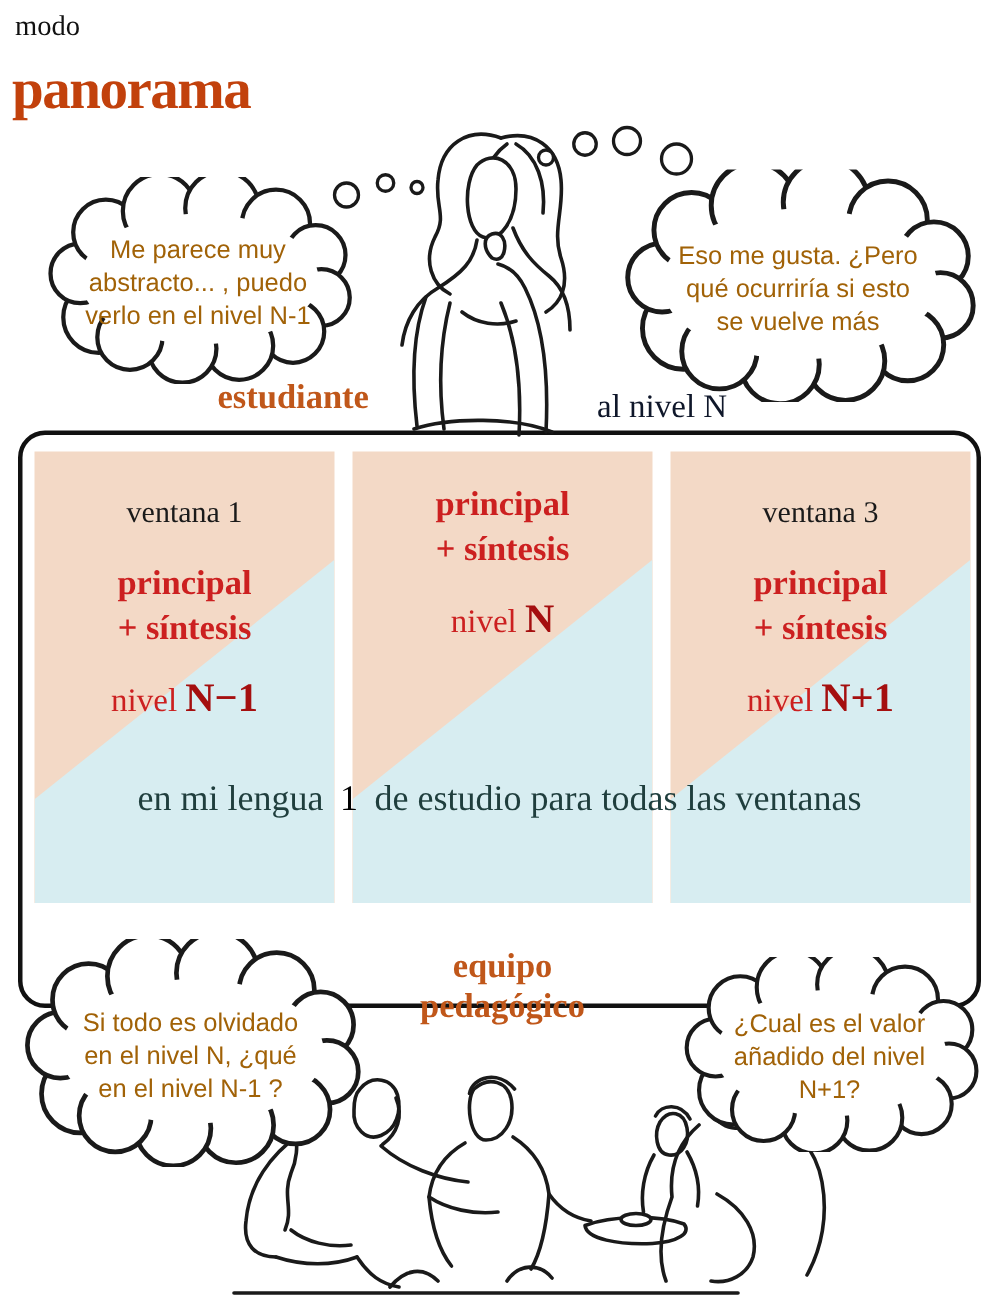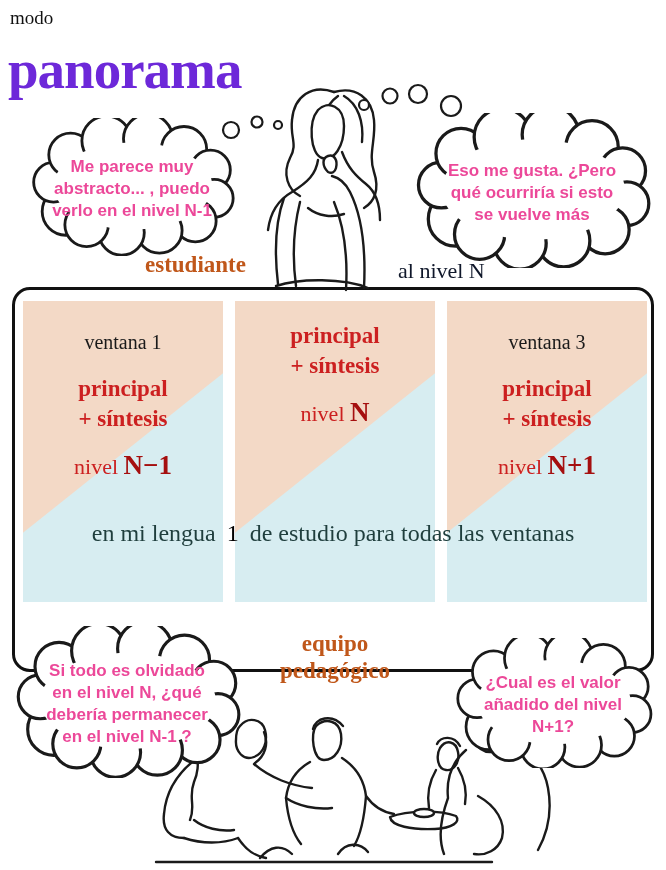--- a/index.html
+++ b/index.html
@@ -5,26 +5,26 @@
   html,body{margin:0;padding:0;}
   body{
     width:666px;height:870px;position:relative;background:#ffffff;
     font-family:"Liberation Sans","DejaVu Sans",sans-serif;
     color:#1a1a1a;overflow:hidden;
   }
   .abs{position:absolute;font-family:Liberation Serif, serif;}
 
   
   .mode-label{left:10px;top:7px;font-size:19px;color:#111;}
-  .page-title{left:8px;top:38px;font-size:55px;font-weight:bold;color:#6d28d9;letter-spacing:-1px;}
+  .page-title{left:8px;top:38px;font-size:38px;font-weight:bold;color:#c2410c;letter-spacing:-1px;}
 
   
   .cloud{position:absolute;display:flex;align-items:center;justify-content:center;z-index:6;}
   .cloud svg.shape{position:absolute;inset:0;width:100%;height:100%;overflow:visible;}
-  .cloud .cloud-text{position:relative;text-align:center;font-size:17px;line-height:22px;font-weight:700;color:#ec4899;padding:6px 14px 2px 14px;}
+  .cloud .cloud-text{position:relative;text-align:center;font-size:17px;line-height:22px;font-weight:400;color:#a16207;padding:6px 14px 2px 14px;}
 
   
   .student-label{left:145px;top:252px;font-size:23px;font-weight:bold;color:#c0571a;z-index:7;}
   .level-note{left:398px;top:258px;font-size:22px;color:#0f172a;z-index:7;}
   .team-label{left:228px;top:630px;width:214px;text-align:center;font-size:23px;font-weight:bold;color:#c0571a;line-height:27px;z-index:7;}
 
   
   .panel{left:12px;top:287px;width:642px;height:385px;background:#fff;border:3px solid #111;border-radius:18px;box-sizing:border-box;z-index:3;}
   .window{position:absolute;top:11px;width:200px;height:301px;background:#f3d9c6;overflow:hidden;text-align:center;}
   .window .blue{position:absolute;inset:0;background:#d7edf1;clip-path:polygon(0 77%,100% 24%,100% 100%,0 100%);}
@@ -179,21 +179,20 @@
   <div>pedagógico</div>
 </div>
 
 <div class="cloud" style="left:12px;top:626px;width:230px;height:152px;">
   <svg class="shape" preserveAspectRatio="none">
       <use href="#cloud-shape"></use>
     </svg>
   <div class="cloud-text">
     <div>Si todo  es olvidado</div>
     <div>en el nivel N,  ¿qué</div>
-    <div>debería permanecer</div>
     <div>en el nivel N-1 ?</div>
   </div>
 </div>
 <div class="cloud" style="left:446px;top:638px;width:214px;height:130px;">
   <svg class="shape" preserveAspectRatio="none">
       <use href="#cloud-shape"></use>
     </svg>
   <div class="cloud-text">
     <div>¿Cual es el valor</div>
     <div>añadido del nivel</div>

